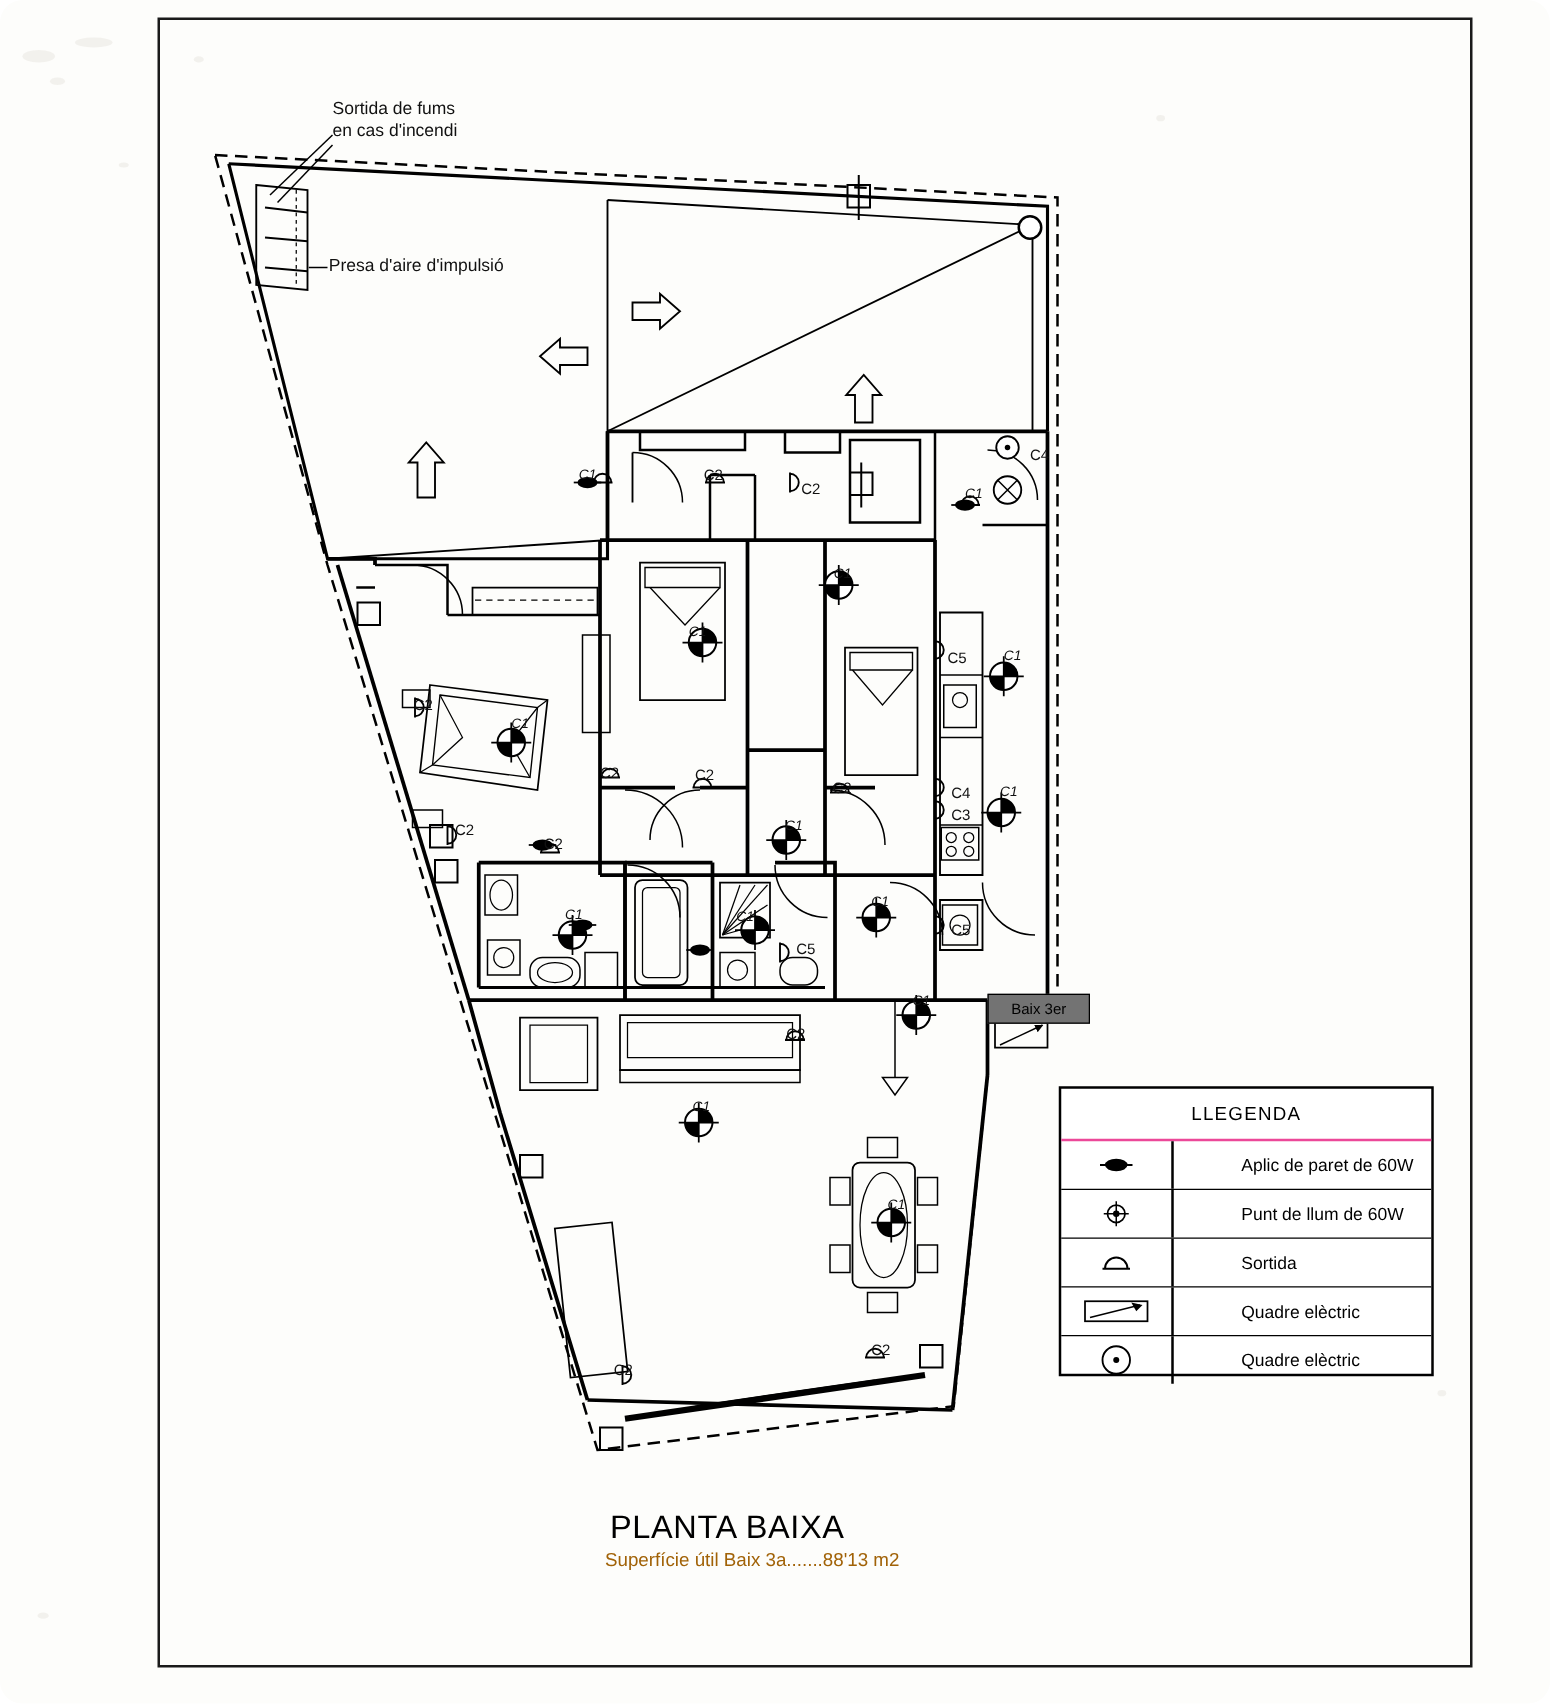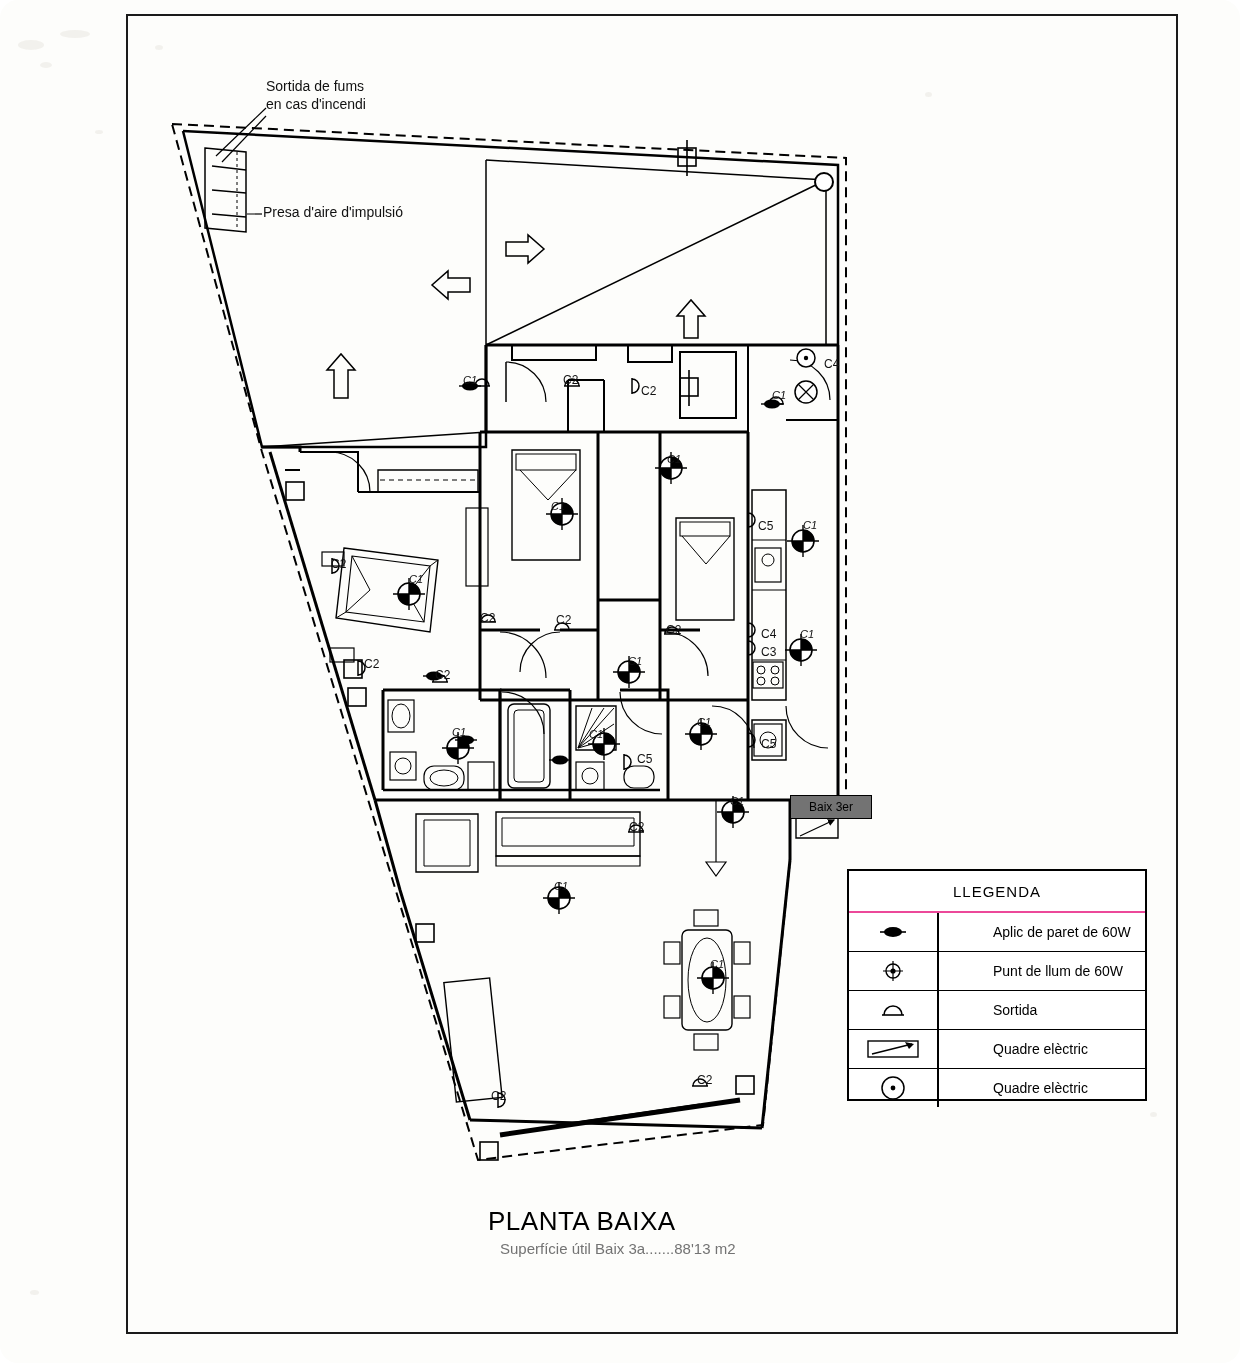--- a/index.html
+++ b/index.html
@@ -47,22 +47,21 @@
     white-space: nowrap;
   }
   .lbl-small { font-size: 12px; }
   .title-main {
     font-size: 26px;
     letter-spacing: .5px;
     color: #000;
   }
   .title-sub {
     font-size: 15px;
-    color: #737373;
-    margin-left: 16px;
+    color: #a16207;
   }
   
   #legend {
     position: absolute;
     left: 847px;
     top: 869px;
     width: 300px;
     height: 232px;
     border: 2px solid #000;
     box-sizing: border-box;

